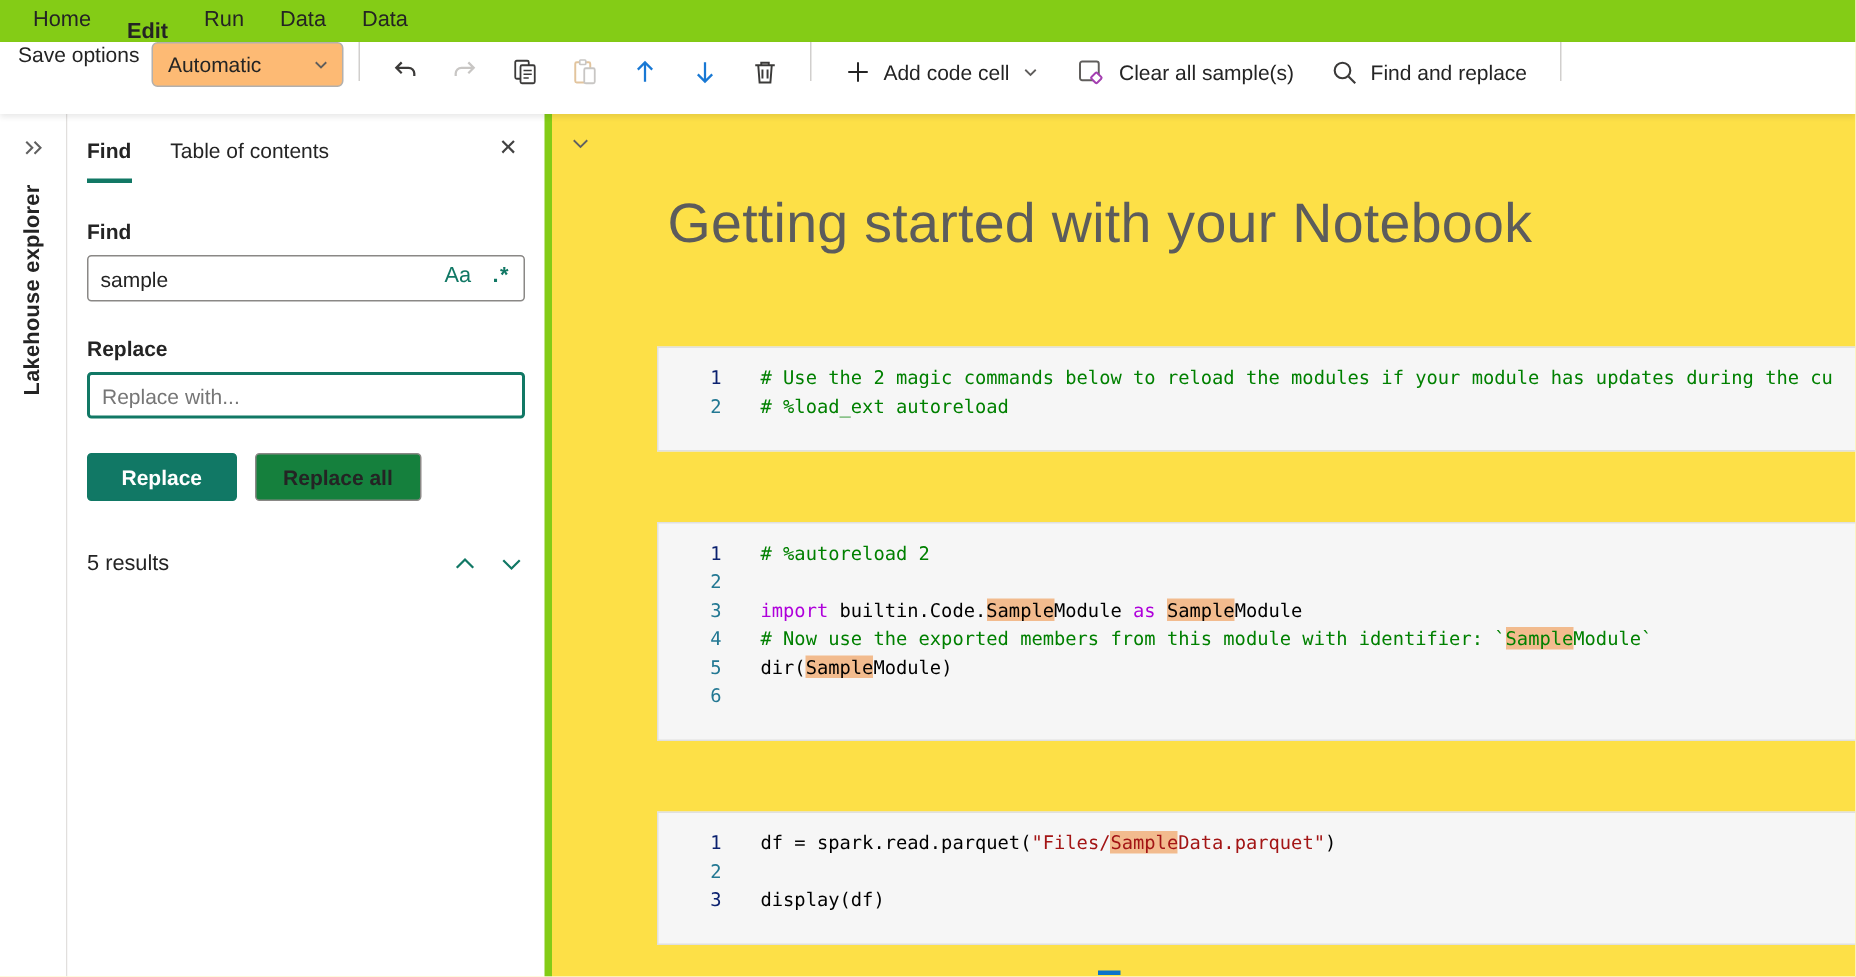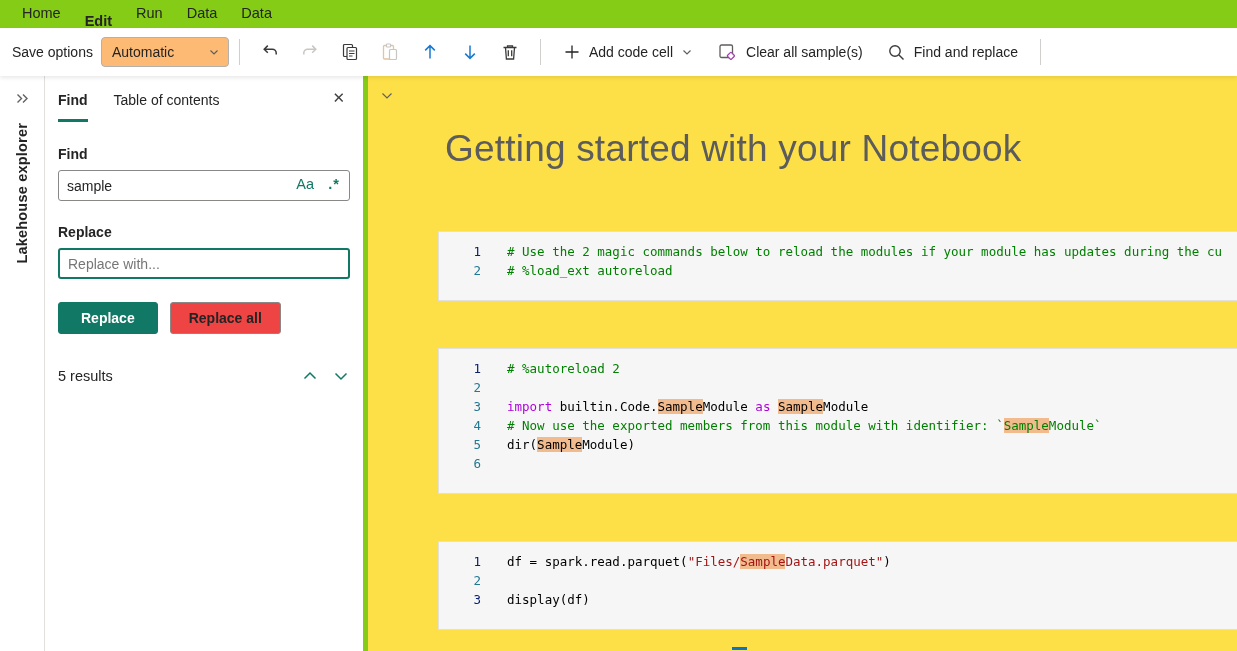--- a/index.html
+++ b/index.html
@@ -6,21 +6,21 @@
   html,body { width:1237px; height:651px; overflow:hidden; background:#fff;
     font-family:"Liberation Sans","DejaVu Sans",sans-serif; color:#242424; }
 
   
   .menubar { height:28px; display:flex; align-items:center; padding-left:10px; background:#84cc16; }
   .menu-item { font-size:14.5px; padding:4px 12px 6px 12px; color:#242424; cursor:pointer; position:relative; }
   .menu-item.active { font-weight:700;margin-top:16px; }
   .menu-item.active::after { content:""; position:absolute; left:12px; right:12px; bottom:0; height:3px; background:#117865; }
 
   
-  .toolbar { height:48px; display:flex; align-items:center; background:#fff; padding-left:12px;
+  .toolbar { height:48px; display:flex; background:#fff; padding-left:12px;
     box-shadow:0 2px 4px rgba(0,0,0,.09); position:relative; z-index:5; }
   .tb-label { font-size:14px; margin-right:8px; }
   .select { width:128px; height:30px; border:1px solid #b3b0ad; border-radius:4px; display:flex;
     align-items:center; justify-content:space-between; padding:0 8px 0 10px; font-size:14px; cursor:pointer; background:#fdba74; }
   .tb-divider { width:1px; height:26px; background:#d1cfcd; margin:0 10px; }
   .tb-icon-btn { background:none; border:none; width:40px; height:40px; display:flex; align-items:center;
     justify-content:center; cursor:pointer; }
   .tb-btn { background:none; border:none; display:flex; align-items:center; gap:8px; font-size:14px;
     color:#242424; font-family:inherit; padding:0 12px; height:40px; cursor:pointer; }
   svg { display:block; }
@@ -43,21 +43,21 @@
   .fp-input-wrap { position:relative; margin-bottom:23px; }
   .fp-input { width:100%; height:31px; border:1px solid #8a8886; border-radius:3px; font-size:14px;
     font-family:inherit; padding:0 64px 0 8px; color:#242424; outline:none; }
   .fp-input.replace { border:2px solid #117865; padding:0 8px; }
   .fp-input::placeholder { color:#767676; }
   .fp-ic { position:absolute; top:6px; font-size:14.5px; color:#117865; cursor:pointer; }
   .fp-ic.aa { right:36px; }
   .fp-ic.rx { right:10px; letter-spacing:1px; font-weight:600; }
   .fp-buttons { display:flex; gap:12px; margin-top:20px; }
   .btn { font-family:inherit; font-size:14px; font-weight:700; border-radius:3px; height:32px; padding:0 18px;
-    cursor:pointer; background:#ef4444; border:1px solid #8a8886; color:#242424; }
+    cursor:pointer; background:#15803d; border:1px solid #8a8886; color:#242424; }
   .btn.primary { background:#117865; border-color:#117865; color:#fff; padding:0 22px; }
   .fp-results { display:flex; align-items:center; justify-content:space-between; margin-top:33px; font-size:14.5px;gap:16px; }
   .res-nav { display:flex; gap:13px; }
   .res-nav span { cursor:pointer; }
 
   
   .main { flex:1 1 auto; position:relative; overflow:hidden; background:#fde047; }
   .title-row { position:absolute; top:52px; left:0; display:flex; align-items:flex-start; }
   .collapse-chevron { position:absolute; left:11px; top:12px; cursor:pointer; }
   .nb-title { margin-left:77px; font-size:37px; font-weight:400; color:#5c5c5c; letter-spacing:.2px; white-space:nowrap; }

